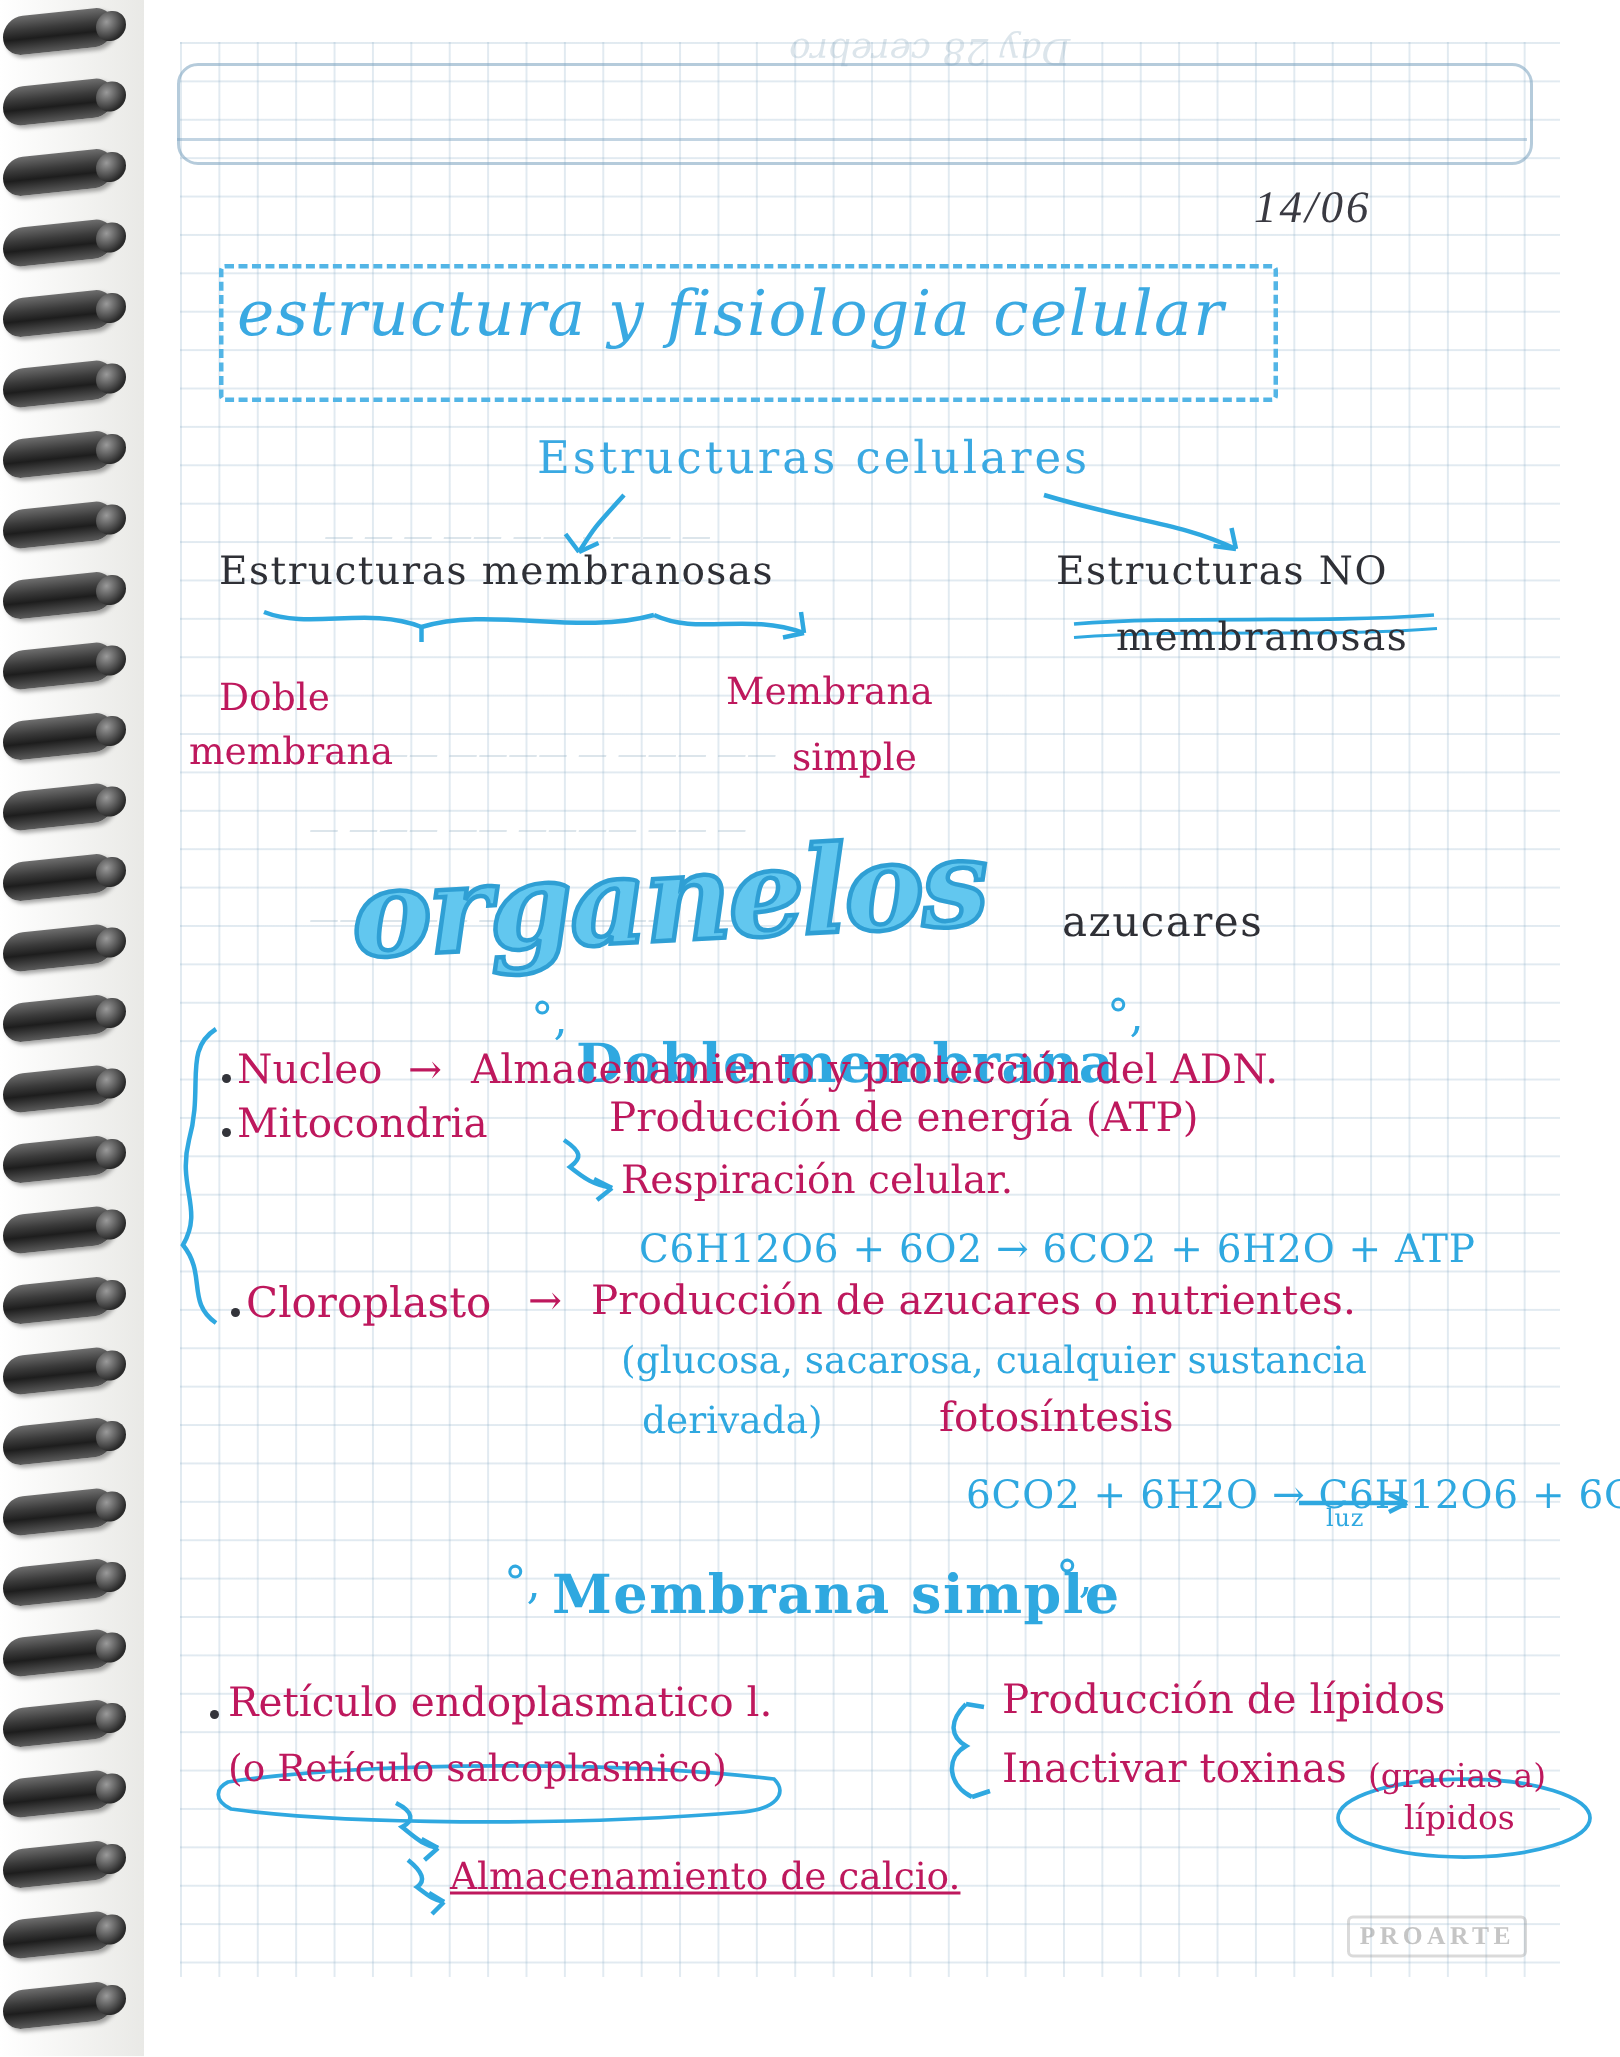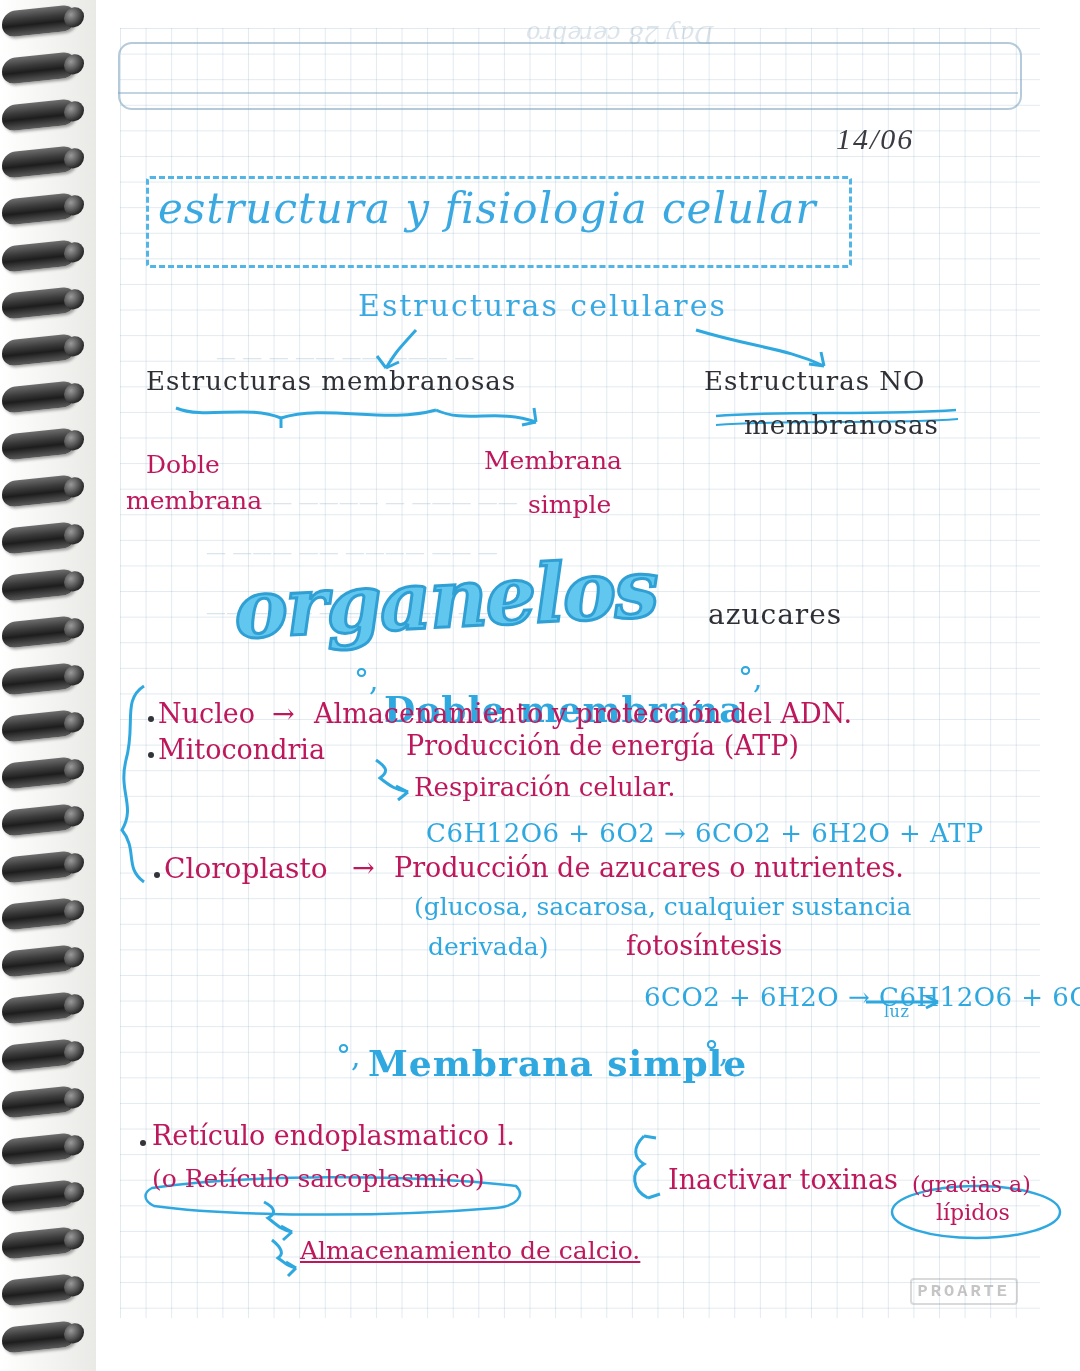--- a/index.html
+++ b/index.html
@@ -197,21 +197,21 @@
     font-family: "DejaVu Serif", serif;
     font-size: 25px;
     color: #2fa8e0;
   }
 
   svg.deco { position: absolute; overflow: visible; pointer-events: none; }
 
   .watermark {
     position: absolute;
     right: 62px; bottom: 66px;
-    font-family: Liberation Mono, monospace;
+    font-family: Liberation Serif, serif;
     font-weight: bold;
     font-size: 17px;
     letter-spacing: 3px;
     color: rgba(150,150,150,0.55);
     border: 2px solid rgba(150,150,150,0.35);
     padding: 2px 6px;
     border-radius: 4px;
   }
 </style>
 </head>
@@ -347,19 +347,20 @@
 
     <div class="quote-mark" style="left:240px; top:1038px;">°,</div>
     <div class="section-head" style="left:272px; top:1042px;">Membrana simple</div>
     <div class="quote-mark" style="left:608px; top:1034px;">°,</div>
 
     <div class="bullet-dot" style="left:44px; top:1140px;"></div>
     <div class="hw plain" style="left:56px; top:1120px; font-size:27px;">Retículo endoplasmatico l.</div>
     <div class="hw plain" style="left:56px; top:1164px; font-size:25px;">(o Retículo salcoplasmico)</div>
     <div class="hw plain blue" style="left:204px; top:1236px; font-size:25px;text-decoration:underline;">Almacenamiento de calcio.</div>
 
+    <div class="hw plain" style="left:572px; top:1118px; font-size:27px;">Producción de lípidos</div>
     <div class="hw plain" style="left:572px; top:1164px; font-size:27px;">Inactivar toxinas</div>
     <div class="hw plain blue" style="left:816px; top:1172px; font-size:22px;">(gracias a)</div>
     <div class="hw plain blue" style="left:840px; top:1200px; font-size:22px;">lípidos</div>
 
     <div class="watermark">PROARTE</div>
   </div>
 </div>
 
 </body></html>

